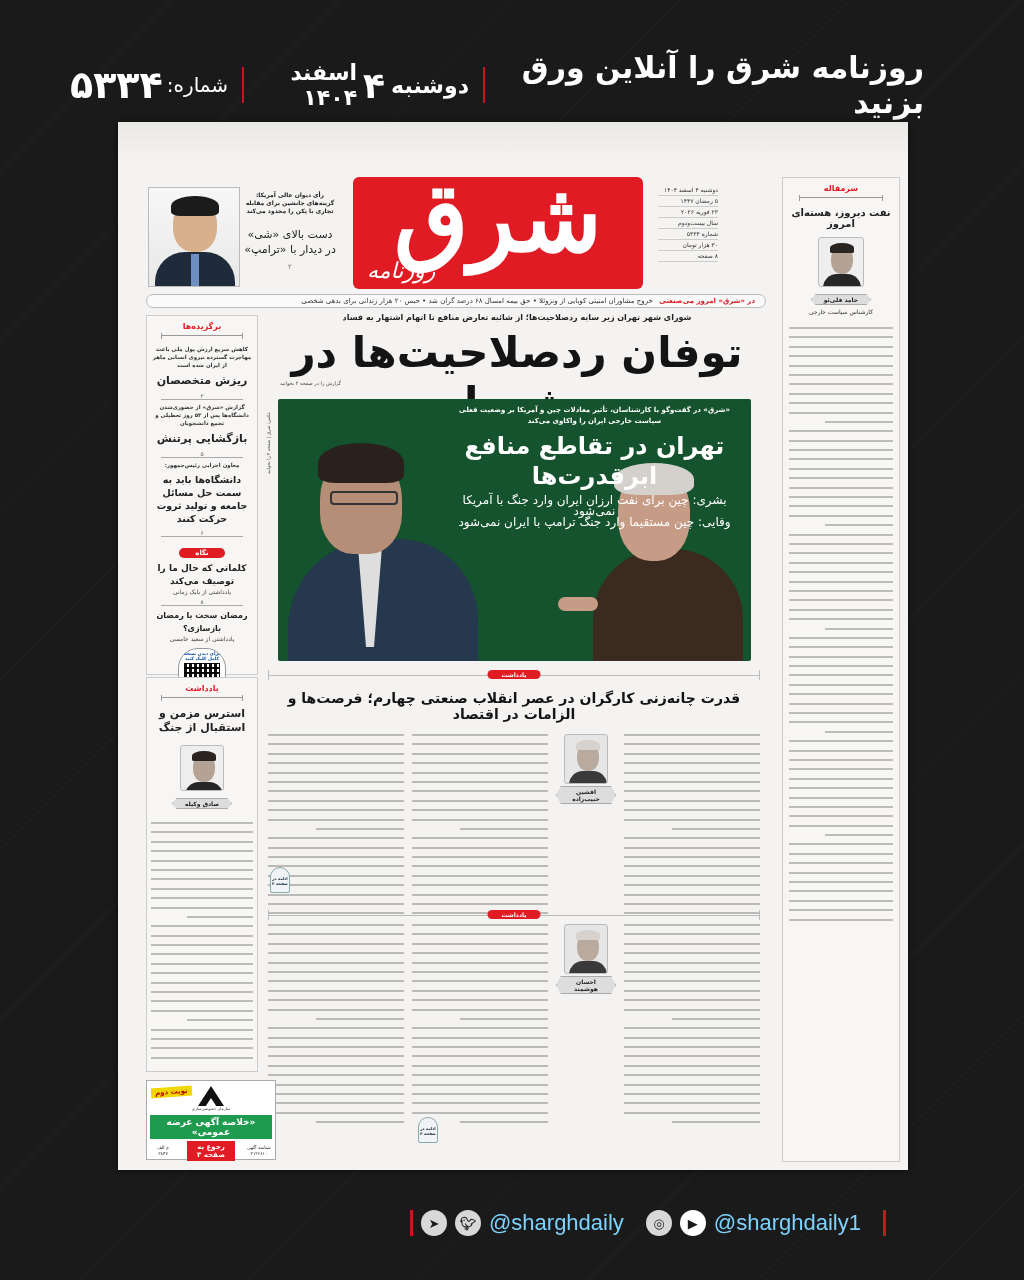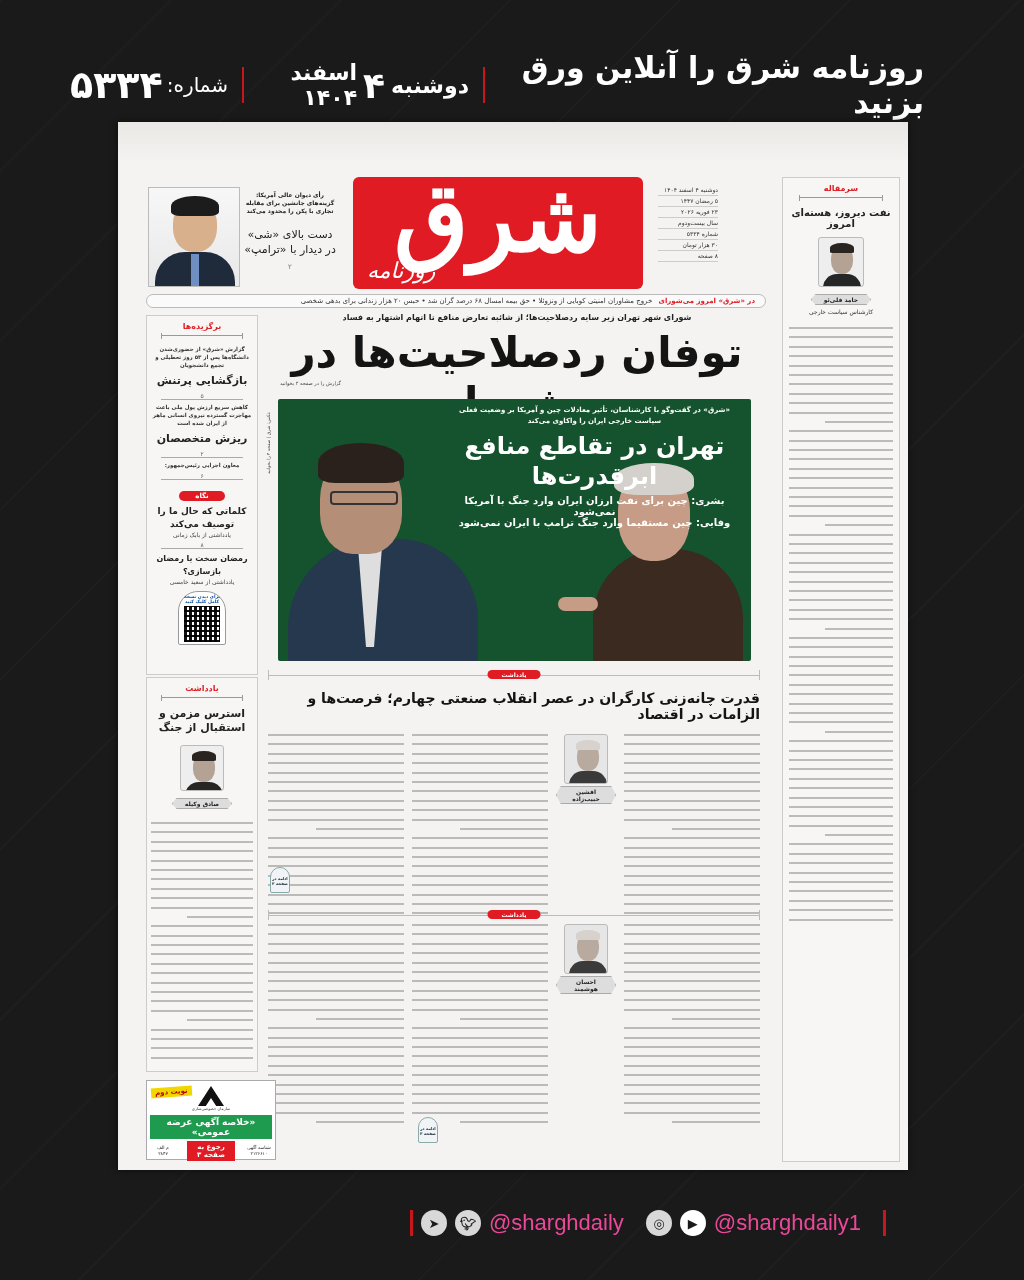--- a/index.html
+++ b/index.html
@@ -104,29 +104,29 @@
   .hero .p1-head { position:absolute; left: 42px; top: 55px; width: 82px; height: 100px; background:#b58e77; border-radius: 45% 45% 40% 40%; }
   .hero .p1-hair { position:absolute; left: 40px; top: 44px; width: 86px; height: 40px; background:#2a211d; border-radius: 50% 50% 20% 20%; }
   .hero .p1-glasses { position:absolute; left: 52px; top: 92px; width: 68px; height: 14px; border: 2px solid #333; border-radius: 4px; }
   .hero .p2-jacket { position:absolute; left: 315px; top: 150px; width: 150px; height: 120px; background:#3a2a20; border-radius: 70px 70px 0 0; }
   .hero .p2-head { position:absolute; left: 340px; top: 70px; width: 72px; height: 92px; background:#c69c86; border-radius: 45%; }
   .hero .p2-hair { position:absolute; left: 336px; top: 64px; width: 80px; height: 32px; background:#d4d1cd; border-radius: 50% 50% 30% 30%; }
   .hero .hand { position:absolute; left: 280px; top: 198px; width: 40px; height: 14px; background:#c69c86; border-radius: 8px; }
   .hero-text { position:absolute; top: 6px; left: 170px; right: 10px; color:#fff; text-align:center; }
   .hero-text .k { font-size: 7px; line-height: 11px; font-weight: bold; }
   .hero-text .h { font-size: 24px; font-weight: 900; line-height: 30px; margin-top: 4px; }
-  .hero-text .s { font-size: 10px; line-height: 11px; font-weight: bold; margin-top: 4px; text-align: center; }
+  .hero-text .s { font-size: 12px; line-height: 11px; font-weight: normal; margin-top: 4px; text-align: center; }
   .photo-credit { position:absolute; left: 148px; top: 290px; font-size: 4.5px; color:#444; writing-mode: vertical-rl; transform: rotate(180deg); height: 235px; }
 
   
   .note-sec { position:absolute; left: 150px; width: 492px; }
   .note-sec .rule { position:relative; height: 10px; border-left:1px solid #bbb; border-right:1px solid #bbb; }
   .note-sec .rule::before { content:""; position:absolute; left:0; right:0; top: 5px; height:1px; background:#bbb; }
   .note-sec .pill { position:absolute; left: 50%; top: 0; transform: translateX(-50%); background:#e01b24; color:#fff; font-size: 6px; padding: 1px 14px; border-radius: 6px; font-weight: bold; }
-  .note-sec .nh { text-align:right; font-size: 14px; font-weight: 900; color:#141414; margin: 10px 0 8px; }
+  .note-sec .nh { text-align:center; font-size: 14px; font-weight: 900; color:#141414; margin: 10px 0 8px; }
   .note-sec .cols { display:flex; gap: 8px; direction: rtl; }
   .note-sec .col { flex: 1; }
   .note-sec .mid { width: 60px; text-align:center; }
   .note-sec .mid .author-box { width: 44px; height: 50px; margin-top: 4px; background:#e6e6e6; }
   .note-sec .mid .author-box .h { background:#d7d2cd; }
   .note-sec .mid .author-box .f { background:#b9aaa0; }
   .note-sec .mid .author-box .b { background:#3a3a3a; }
 
   .ad-box { position:absolute; top: 958px; left: 28px; width: 130px; height: 80px; border: 1px solid #aaa; background:#fff; text-align:center; }
   .ad-box .round { position:absolute; top: 6px; left: 4px; background: #f2d600; color:#b00; font-size: 7px; font-weight:bold; padding: 1px 4px; transform: rotate(-4deg); }
@@ -137,21 +137,21 @@
   .ad-box .row .l { font-size: 4.5px; color:#222; width: 26px; line-height: 6px; }
   .ad-box .row .red { flex:1; background:#e01b24; color:#fff; font-size: 7px; font-weight:bold; padding: 2px; }
 
   .page-ref { position:absolute; width: 20px; height: 26px; border: 1px solid #8aa; border-radius: 10px 10px 2px 2px; background:#f0f4f6; font-size: 4px; text-align:center; padding-top: 8px; color:#123; font-weight: bold; }
 
   
   .social { position:absolute; top: 1205px; left: 410px; width: 510px; height: 36px; display:flex; align-items:center; gap: 8px; direction: ltr; }
   .social .bar { width: 3px; height: 26px; background:#c8161d; }
   .social .ic { width: 26px; height: 26px; border-radius: 50%; background:#d8d8d8; display:flex; align-items:center; justify-content:center; color:#1b1a1b; font-size: 13px; font-weight: bold; }
   .social .ic.white { background:#fff; }
-  .social .handle { color:#ec4899; font-size: 22px; font-family: "Liberation Sans", sans-serif; margin-right: 14px; }
+  .social .handle { color:#7dd3fc; font-size: 22px; font-family: "Liberation Sans", sans-serif; margin-right: 14px; }
 </style>
 </head>
 <body>
 
 <div class="top-banner">
   <span class="slogan">روزنامه شرق را آنلاین ورق بزنید</span>
   <span class="sep"></span>
   <span class="date">
     <span>دوشنبه</span>
     <span class="day-num">۴</span>
@@ -188,21 +188,21 @@
       <div>۵ رمضان ۱۴۴۷</div>
       <div>۲۳ فوریه ۲۰۲۶</div>
       <div>سال بیست‌ودوم</div>
       <div>شماره ۵۳۳۴</div>
       <div>۳۰ هزار تومان</div>
       <div>۸ صفحه</div>
     </div>
   </div>
 
   <div class="ticker">
-    <span class="lead">در «شرق» امروز می‌شورای</span>
+    <span class="lead">در «شرق» امروز می‌صنعتی</span>
     <span>خروج مشاوران امنیتی کوبایی از ونزوئلا • حق بیمه امسال ۶۸ درصد گران شد • حبس ۲۰ هزار زندانی برای بدهی شخصی</span>
   </div>
 
   <div class="right-col">
     <div class="sec-label">سرمقاله</div>
     <div class="sec-line"></div>
     <div class="ed-title">نفت دیروز، هسته‌ای امروز</div>
     <div class="author-box">
         <div class="b"></div>
         <div class="f"></div>
@@ -275,31 +275,32 @@
         <div class="ln"></div>
         <div class="ln"></div>
         <div class="ln"></div>
       </div>
   </div>
 
   <div class="left-col">
     <div class="sec-label">برگزیده‌ها</div>
     <div class="sec-line"></div>
     <div>
+      <div class="kick">کاهش سریع ارزش پول ملی باعث مهاجرت گسترده نیروی انسانی ماهر از ایران شده است</div>
+      <div class="head">ریزش متخصصان</div>
+      <div class="num">۲</div>
+    </div>
+    <div>
       <div class="kick">گزارش «شرق» از حضوری‌شدن دانشگاه‌ها پس از ۵۳ روز تعطیلی و تجمع دانشجویان</div>
       <div class="head">بازگشایی پرتنش</div>
       <div class="num">۵</div>
     </div>
     <div>
-      <div class="kick">کاهش سریع ارزش پول ملی باعث مهاجرت گسترده نیروی انسانی ماهر از ایران شده است</div>
-      <div class="head">ریزش متخصصان</div>
-      <div class="num">۲</div>
-    </div>
-    <div>
       <div class="kick">معاون اجرایی رئیس‌جمهور:</div>
+      <div class="head" style="font-size:9.5px;line-height:13px">دانشگاه‌ها باید به سمت حل مسائل جامعه و تولید ثروت حرکت کنند</div>
       <div class="num">۶</div>
     </div>
     <div class="badge-red">نگاه</div>
     <div>
       <div class="sub">کلماتی که حال ما را توصیف می‌کند</div>
       <div class="by">یادداشتی از بابک زمانی</div>
       <div class="num">۸</div>
     </div>
     <div>
       <div class="sub" style="font-size:8px">رمضان سخت یا رمضان بازسازی؟</div>

